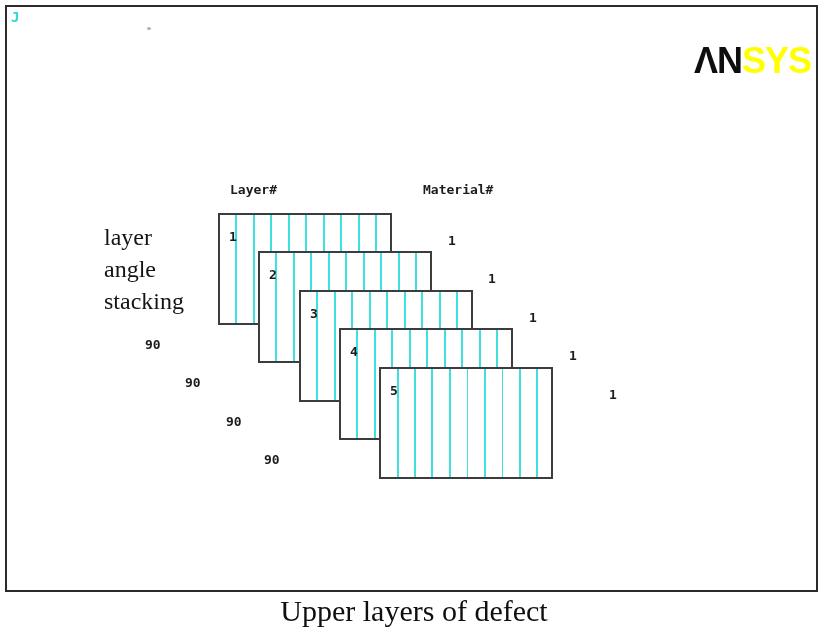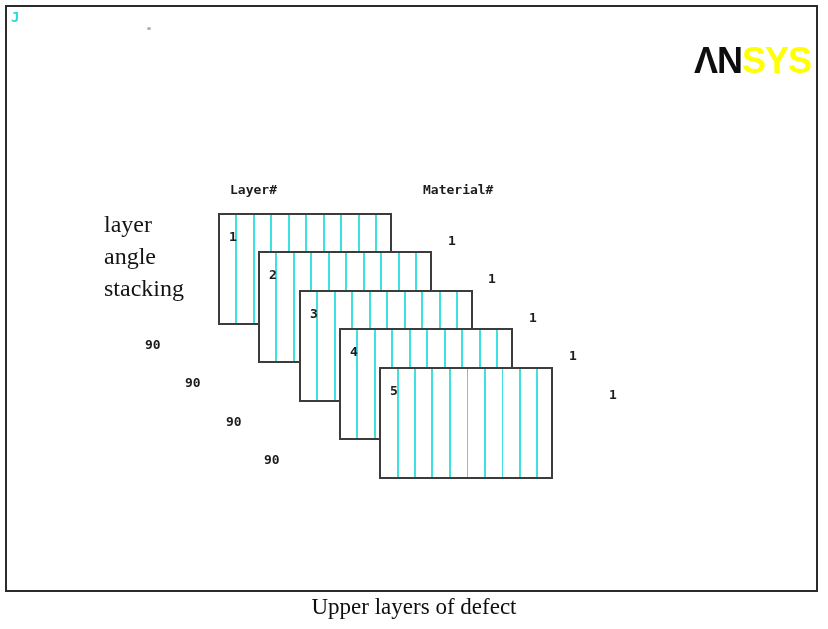--- a/index.html
+++ b/index.html
@@ -42,21 +42,21 @@
   .hdr {
     position: absolute;
     font-family: "DejaVu Sans Mono", monospace;
     font-size: 13px; font-weight: bold;
     color: #1c1c1c;
     white-space: nowrap;
   }
   .hdr-layer    { left: 223px; top: 175px; }
   .hdr-material { left: 416px; top: 175px; }
   .stack-note {
-    position: absolute; left: 97px; top: 201px;
+    position: absolute; left: 97px; top: 214px;
     font-family: "Liberation Serif", serif;
     font-size: 24px; line-height: 32px;
     color: #141414;
   }
   .layer-rect {
     position: absolute;
     width: 174px; height: 112px;
     border: 2px solid #3c3c3c;
     background-color: #ffffff;
     background-image: repeating-linear-gradient(to right,
@@ -88,21 +88,21 @@
   .m1 { left: 441px; top: 226px; }
   .m2 { left: 481px; top: 264px; }
   .m3 { left: 522px; top: 303px; }
   .m4 { left: 562px; top: 341px; }
   .m5 { left: 602px; top: 380px; }
   .caption {
     position: absolute; left: 0; top: 594px;
     width: 828px;
     text-align: center;
     font-family: "Liberation Serif", serif;
-    font-size: 23px;
+    font-size: 30px;
     color: #0f0f0f;
   }
 </style>
 </head>
 <body>
 
 <div class="canvas">
 
   <span class="corner-marker">J</span>
 

